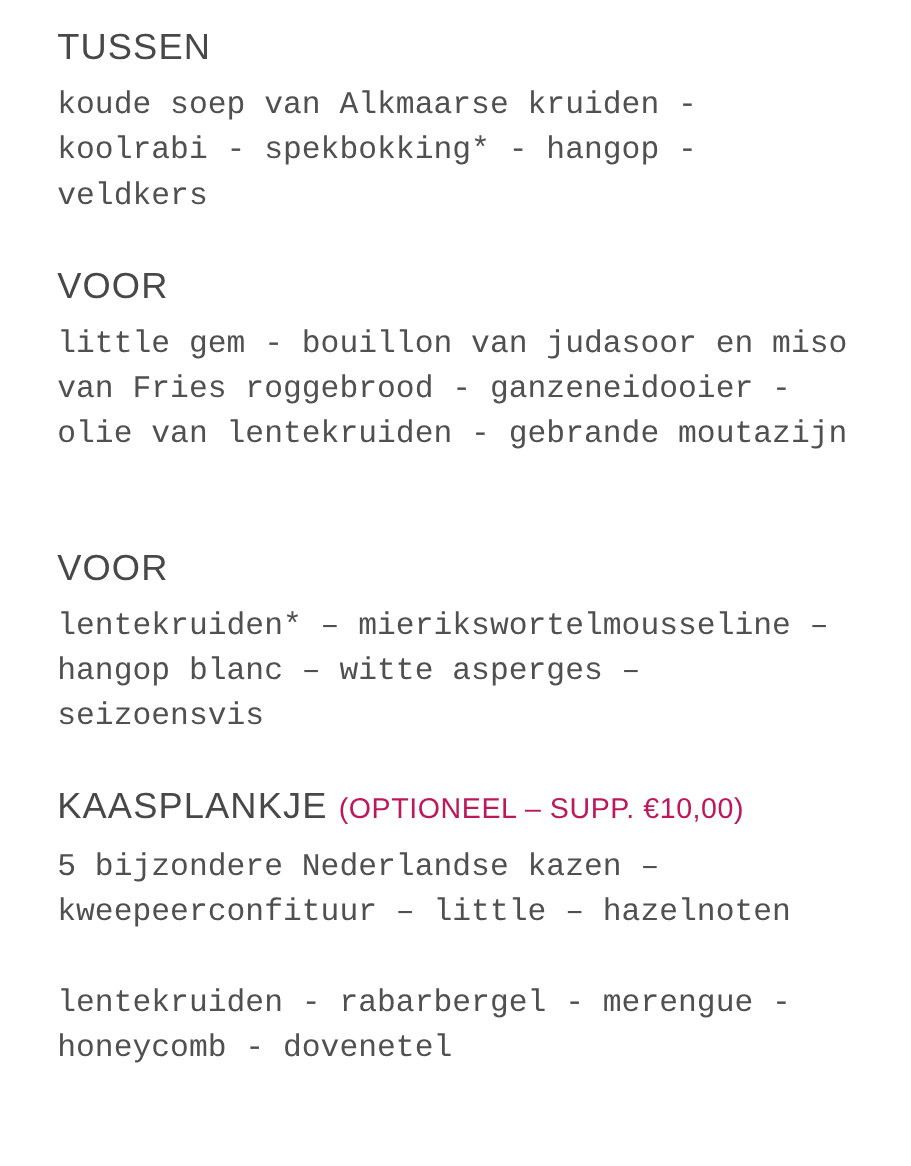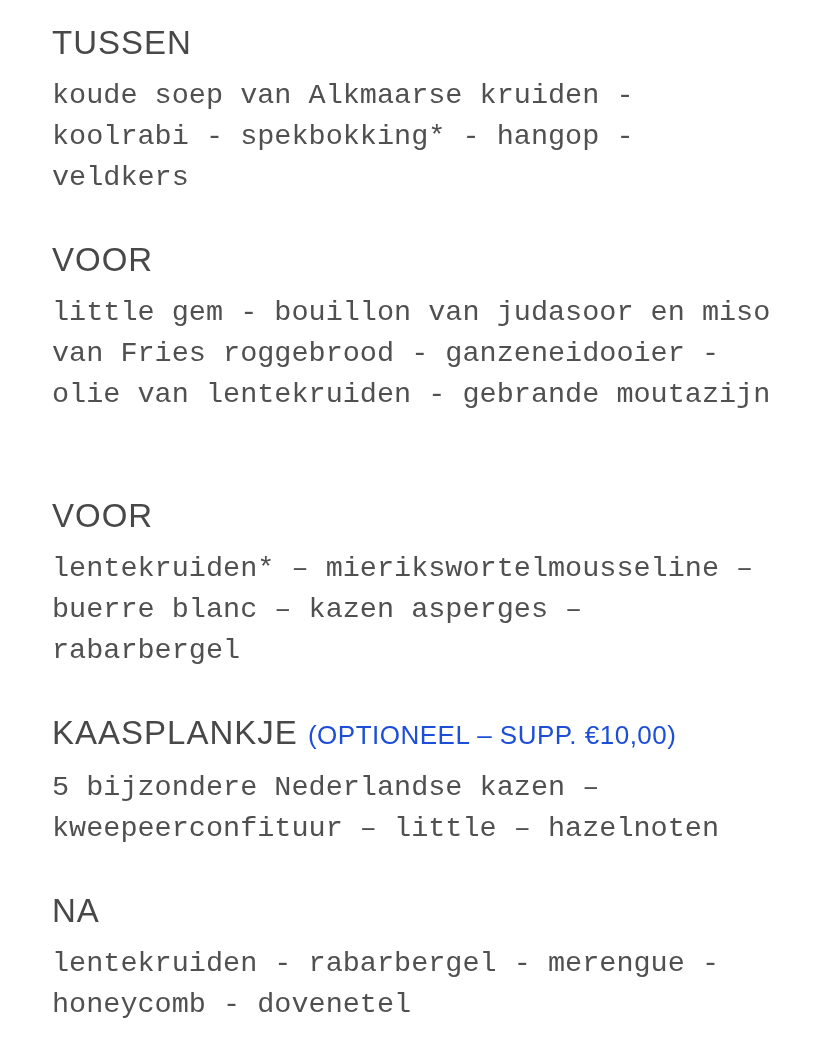--- a/index.html
+++ b/index.html
@@ -29,21 +29,21 @@
     font-weight: 400;
     line-height: 40px;
     letter-spacing: 1px;
     color: #484848;
     white-space: nowrap;
   }
   .heading-note {
     font-size: 26px;
     font-weight: 400;
     letter-spacing: 0.5px;
-    color: #1d4ed8;
+    color: #be185d;
   }
   .section-body {
     font-family: "Liberation Mono", monospace;
     font-size: 28.5px;
     line-height: 41px;
     color: #505050;
     white-space: nowrap;
   }
   .menu-line {
     height: 41px;
@@ -69,34 +69,33 @@
       <div class="menu-line">little gem - bouillon van judasoor en miso</div>
       <div class="menu-line">van Fries roggebrood - ganzeneidooier -</div>
       <div class="menu-line">olie van lentekruiden - gebrande moutazijn</div>
     </div>
   </section>
 
   <section class="menu-section">
     <h2 class="section-heading">VOOR</h2>
     <div class="section-body">
       <div class="menu-line">lentekruiden* – mierikswortelmousseline –</div>
-      <div class="menu-line">buerre blanc – kazen asperges –</div>
-      <div class="menu-line">rabarbergel</div>
+      <div class="menu-line">hangop blanc – witte asperges –</div>
+      <div class="menu-line">seizoensvis</div>
     </div>
   </section>
 
   <section class="menu-section">
     <h2 class="section-heading"><span>KAASPLANKJE</span> <span class="heading-note">(OPTIONEEL – SUPP. €10,00)</span></h2>
     <div class="section-body">
       <div class="menu-line">5 bijzondere Nederlandse kazen –</div>
       <div class="menu-line">kweepeerconfituur – little – hazelnoten</div>
     </div>
   </section>
 
   <section class="menu-section">
-    <h2 class="section-heading">NA</h2>
     <div class="section-body">
       <div class="menu-line">lentekruiden - rabarbergel - merengue -</div>
       <div class="menu-line">honeycomb - dovenetel</div>
     </div>
   </section>
 
 </div>
 
 </body></html>

